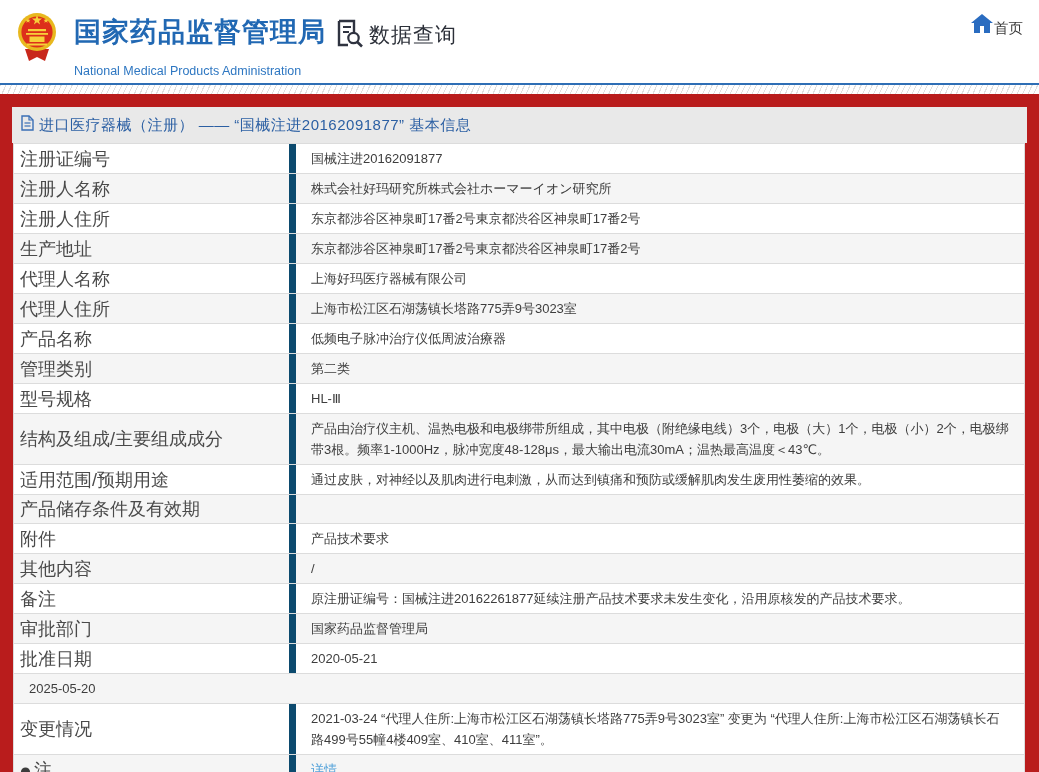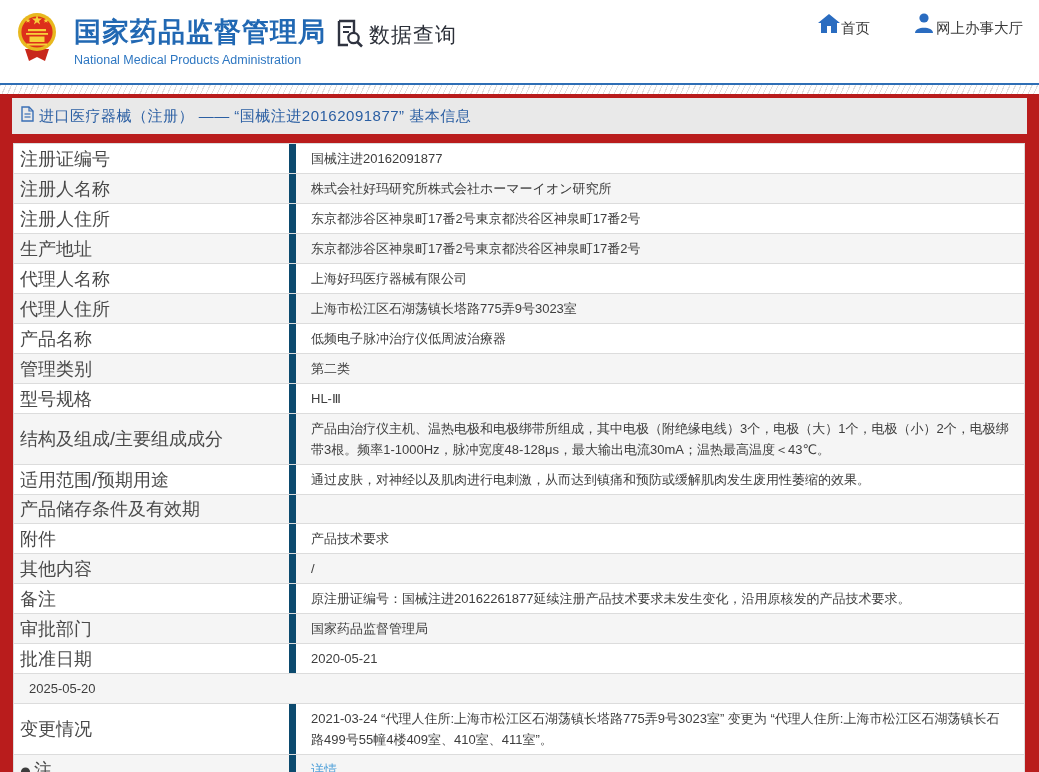--- a/index.html
+++ b/index.html
@@ -9,34 +9,34 @@
     width: 1039px; height: 772px; overflow: hidden; position: relative;
   }
   .page { position: relative; width: 1039px; height: 772px; background: #b91c1c; }
 
   
   .corner-square { position: absolute; left: 0; top: 0; width: 9px; height: 12px; background: #e23a2d; }
   .header { position: absolute; left: 0; top: 0; width: 1039px; height: 83px; background: #fff; }
   .emblem { position: absolute; left: 17px; top: 5px; }
   .org-titles { position: absolute; left: 74px; top: 14px; width: 320px; }
   .org-cn { font-size: 27px; font-weight: bold; color: #2168b3; letter-spacing: 1px; white-space: nowrap; }
-  .org-en { font-size: 12.5px; color: #2e77c2; margin-top: 3px; white-space: nowrap; }
+  .org-en { font-size: 12.5px; color: #2e77c2; margin-top: 14px; white-space: nowrap; }
   .data-query { position: absolute; left: 333px; top: 17px; display: flex; align-items: center; cursor: pointer; }
   .data-query-label { font-size: 21px; color: #2b2f38; margin-left: 4px; letter-spacing: 1px; }
   .nav { position: absolute; right: 16px; top: 12px; display: flex; gap: 42px; }
   .nav-item { display: flex; flex-direction: row; align-items: center; cursor: pointer; }
   .nav-item .nav-label { font-size: 14.5px; color: #3a3a3a; margin-top: 6px; white-space: nowrap; }
 
   
   .blue-line { position: absolute; left: 0; top: 83px; width: 1039px; height: 2px; background: #2e6eb5; }
   .hatch-strip { position: absolute; left: 0; top: 85px; width: 1039px; height: 9px;
     background: repeating-linear-gradient(115deg, #dfdfdf 0px, #dfdfdf 1px, #ffffff 1px, #ffffff 5px); }
 
   
-  .title-bar { position: absolute; left: 12px; top: 98px; width: 1015px; height: 36px;
+  .title-bar { position: absolute; left: 12px; top: 107px; width: 1015px; height: 36px;
     background: #e9e9e9; display: flex; align-items: center; padding-left: 9px; }
   .title-text { font-size: 15px; color: #2b5fa3; margin-left: 5px; letter-spacing: 0.5px; }
 
   
   .info-table { position: absolute; left: 13px; top: 143px; width: 1012px;
     border: 1px solid #dcdcdc; border-bottom: none; background: #fff; }
   .row { display: flex; border-bottom: 1px solid #dcdcdc; min-height: 28px; background: #ffffff; }
   .row.alt { background: #f5f5f5; }
   .cell-label { width: 282px; flex: 0 0 282px; border-right: 7px solid #0c4a6e;
     display: flex; align-items: center; justify-content: flex-start;
@@ -91,29 +91,20 @@
 
     <div class="nav">
       <div class="nav-item">
         <span>
           <svg width="24" height="22" viewBox="0 0 24 22">
             <path d="M12 2 L23 11 H20 V21 H14 V14 H10 V21 H4 V11 H1 Z" fill="#2a6cc0"></path>
           </svg>
         </span>
         <span class="nav-label">首页</span>
       </div>
-      <div class="nav-item">
-        <span>
-          <svg width="24" height="22" viewBox="0 0 24 22">
-            <circle cx="12" cy="6" r="4.6" fill="#2a6cc0"></circle>
-            <path d="M3 21 c0 -7 18 -7 18 0 Z" fill="#2a6cc0"></path>
-          </svg>
-        </span>
-        <span class="nav-label">网上办事大厅</span>
-      </div>
     </div>
   </div>
 
   <div class="blue-line"></div>
   <div class="hatch-strip"></div>
 
   <div class="title-bar">
     <span>
       <svg width="13" height="16" viewBox="0 0 13 16">
         <path d="M1 1 h7 l4 4 v10 h-11 Z" fill="none" stroke="#3a6fb5" stroke-width="1.4"></path>

